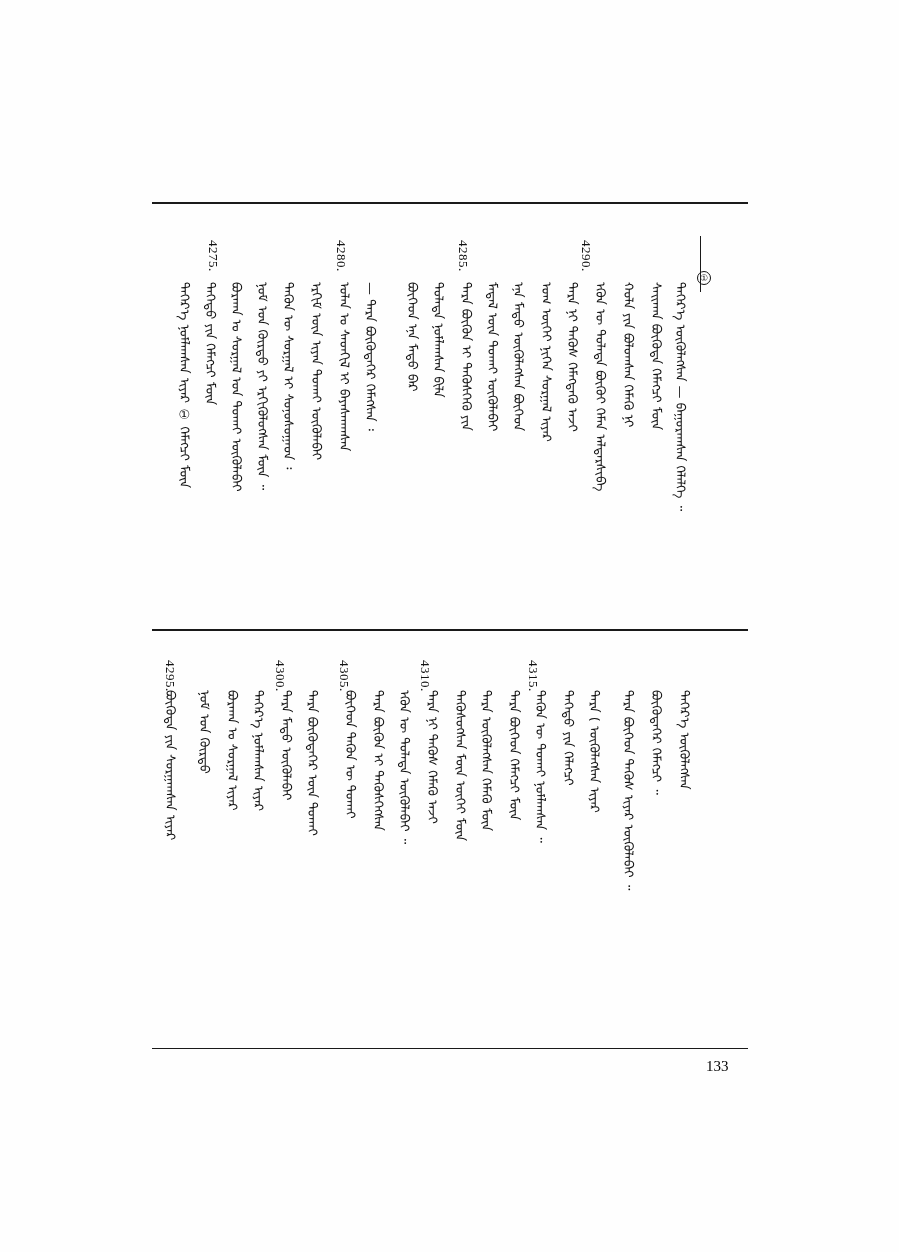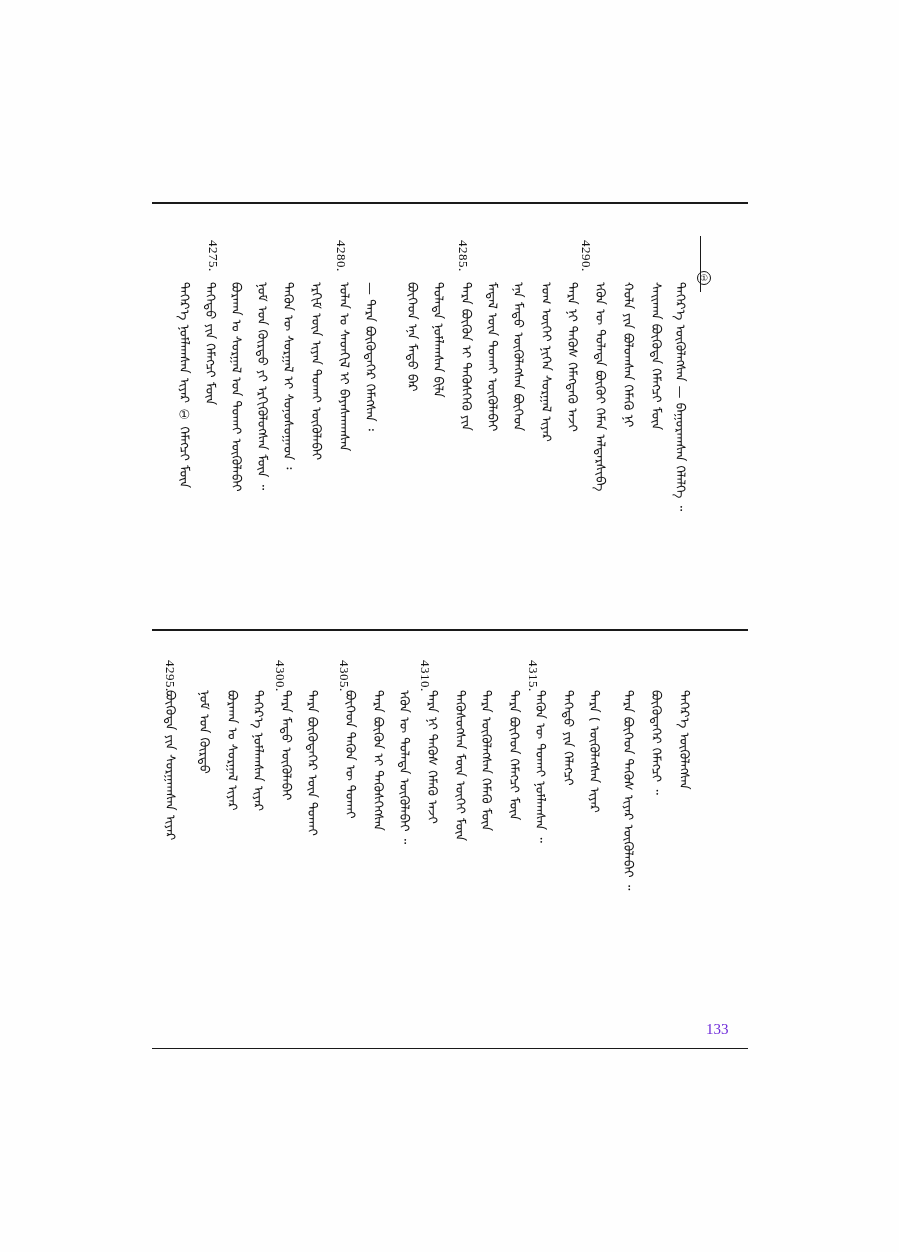--- a/index.html
+++ b/index.html
@@ -64,24 +64,24 @@
     letter-spacing: 0.5px;
   }
 
   
   .blk-upper .col { top: 282px; }
   .blk-lower .col { top: 690px; }
 
   .page-number {
     position: absolute;
     left: 706px;
-    top: 1021px;
+    top: 1058px;
     font-family: "Liberation Serif", serif;
     font-size: 15px;
-    color: #6d28d9;
+    color: #000000;
   }
 
   .footnote-marker {
     position: absolute;
     font-family: "Liberation Serif", serif;
     font-size: 12px;
   }
 
   
   .circled {

